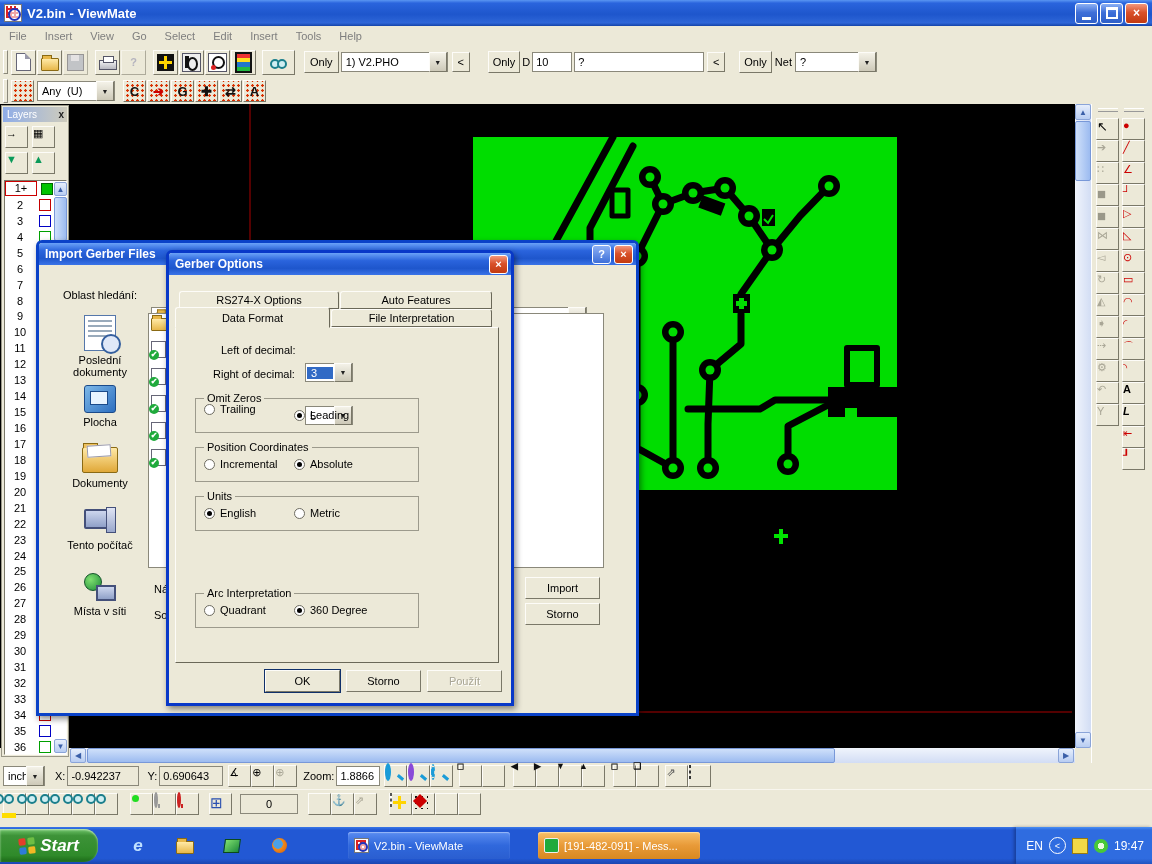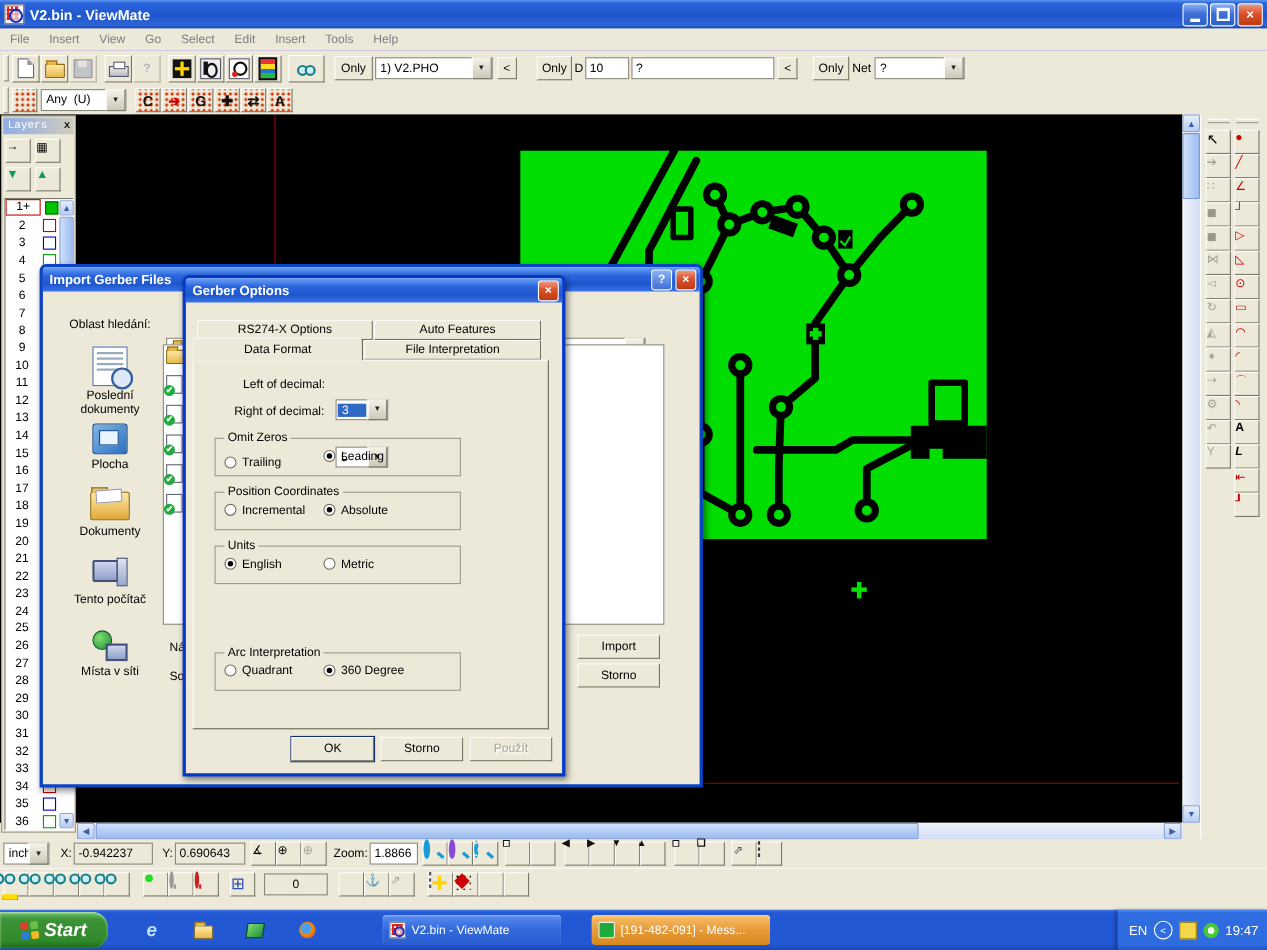--- a/index.html
+++ b/index.html
@@ -367,21 +367,21 @@
       <span class="tbtn2 b3">⌒</span>
       <span class="tbtn2 b3">◝</span>
       <span class="tbtn2 b3" style="color:#000;font-weight:bold;">A</span>
       <span class="tbtn2 b3" style="color:#000;font-style:italic;font-weight:bold;">L</span>
       <span class="tbtn2 b3">⇤</span>
       <span class="tbtn2 b3">┚</span>
     </div>
   </div>
 
   <div class="abs lpanel">
-    <div class="lptitle" style="background:linear-gradient(90deg,#8fade8,#cfccbc);font-family:Liberation Mono, monospace;">
+    <div class="lptitle" style="background:linear-gradient(90deg,#8fade8,#cfccbc);">
       <span>Layers</span>
       <span style="margin-left:auto;margin-right:3px;color:#222;font-weight:bold;">x</span>
     </div>
     <div class="abs" style="left:3px;top:20px;display:flex;gap:4px;">
       <span class="tbtn2 b3">→</span>
       <span class="tbtn2 b3">▦</span>
     </div>
     <div class="abs" style="left:3px;top:46px;display:flex;gap:4px;">
       <span class="tbtn2 b3" style="color:#0a9a5a;">▼</span>
       <span class="tbtn2 b3" style="color:#0a9a5a;">▲</span>
@@ -640,21 +640,21 @@
       <span class="darr">▼</span>
     </div>
     <span class="abs lbl" style="left:44px;top:115px;">Right of decimal:</span>
     <div class="combo abs" style="left:136px;top:112px;width:48px;height:19px;">
       <span class="val">5</span>
       <span class="darr">▼</span>
     </div>
 
     <div class="grp" style="left:26px;top:145px;width:222px;height:33px;">
       <span class="glabel">Omit Zeros</span>
-      <span class="abs" style="left:8px;top:16px;"><span class="rad"></span><span>Trailing</span></span>
+      <span class="abs" style="left:8px;top:4px;"><span class="rad"></span><span>Trailing</span></span>
       <span class="abs" style="left:98px;top:10px;"><span class="rad on"></span><span>Leading</span></span>
     </div>
     <div class="grp" style="left:26px;top:194px;width:222px;height:33px;">
       <span class="glabel">Position Coordinates</span>
       <span class="abs" style="left:8px;top:10px;"><span class="rad"></span><span>Incremental</span></span>
       <span class="abs" style="left:98px;top:10px;"><span class="rad on"></span><span>Absolute</span></span>
     </div>
     <div class="grp" style="left:26px;top:243px;width:222px;height:33px;">
       <span class="glabel">Units</span>
       <span class="abs" style="left:8px;top:10px;"><span class="rad on"></span><span>English</span></span>

